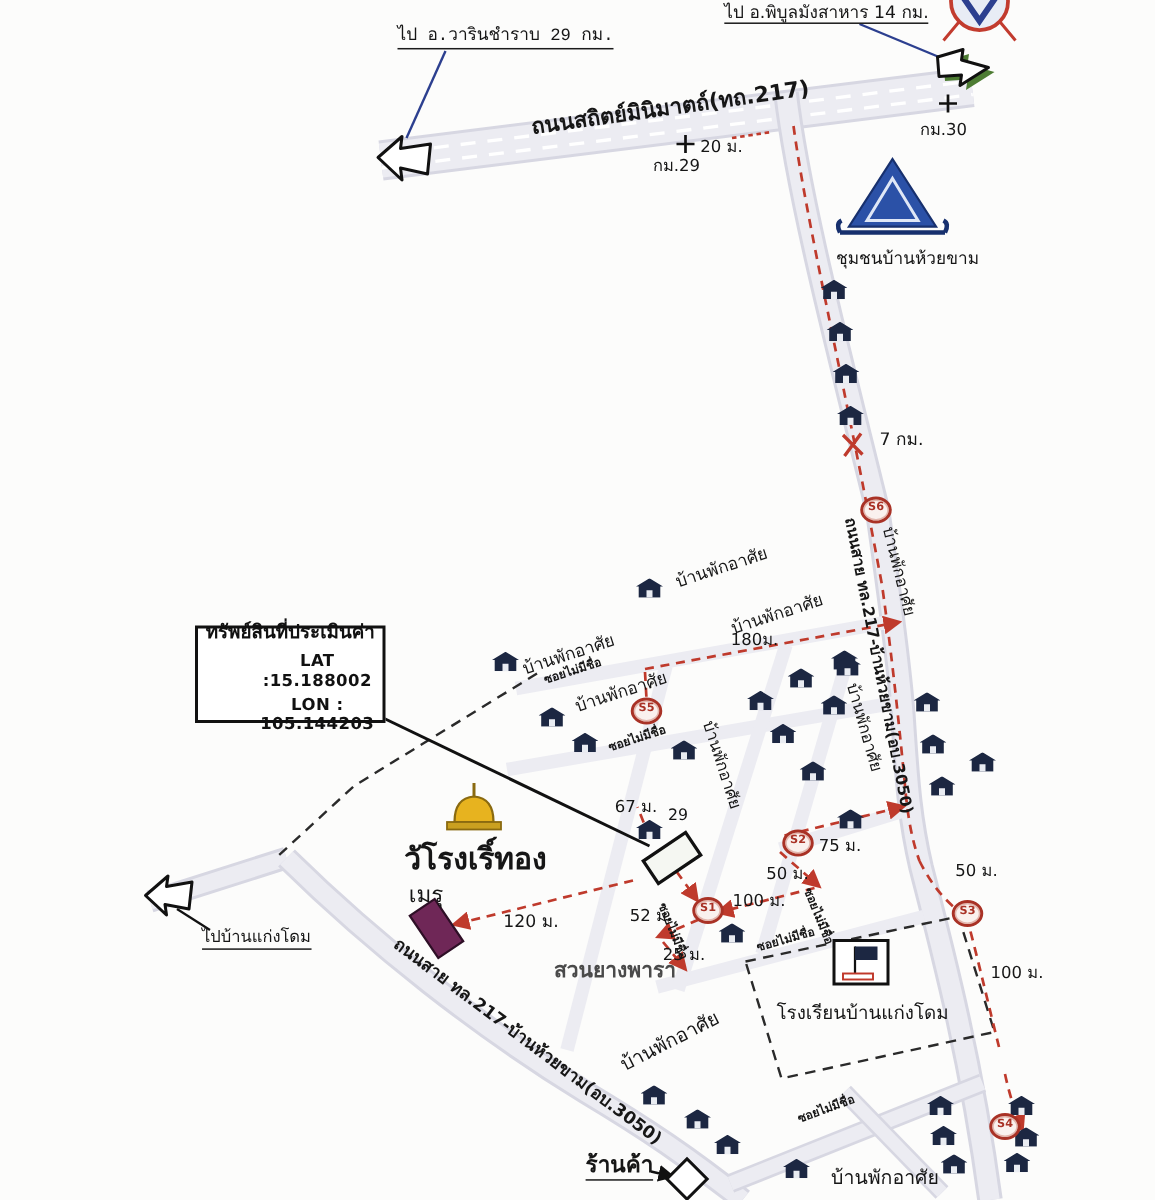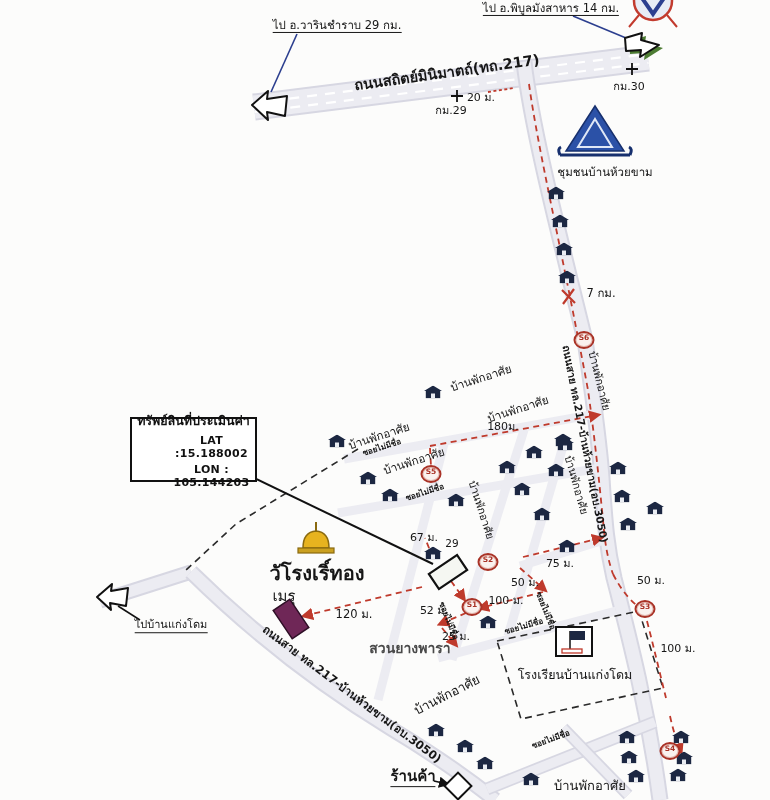--- a/index.html
+++ b/index.html
@@ -159,21 +159,21 @@
 
     <rect x="-9.5" y="-9.5" width="19" height="19" transform="translate(458,786) rotate(45)" fill="#ffffff" stroke="#111" stroke-width="2"></rect>
   </svg>
 
   <div class="prop-box">
     <div class="pb-t">ทรัพย์สินที่ประเมินค่า</div>
     <div class="pb-c">LAT :15.188002</div>
     <div class="pb-c">LON : 105.144203</div>
   </div>
 
-<span class="lbl u" style="left: 337px; top: 26px; font-size: 11.5px; transform: translate(-50%, -50%);">ไป อ.วารินชำราบ 29 กม.</span>
+<span class="lbl u" style="left: 337px; top: 26px; font-size: 11.5px; transform: translate(-50%, -50%); font-family: Liberation Mono, monospace;">ไป อ.วารินชำราบ 29 กม.</span>
     <span class="lbl u" style="left: 551px; top: 9px; font-size: 11.5px; transform: translate(-50%, -50%);">ไป อ.พิบูลมังสาหาร 14 กม.</span>
     <span class="lbl b" style="left: 447px; top: 73px; font-size: 14.5px; transform: translate(-50%, -50%) rotate(-8deg);">ถนนสถิตย์มินิมาตถ์(ทถ.217)</span>
     <span class="lbl" style="left: 481px; top: 98px; font-size: 11px; transform: translate(-50%, -50%);">20 ม.</span>
     <span class="lbl" style="left: 451px; top: 111px; font-size: 11px; transform: translate(-50%, -50%);">กม.29</span>
     <span class="lbl" style="left: 629px; top: 87px; font-size: 11px; transform: translate(-50%, -50%);">กม.30</span>
     <span class="lbl" style="left: 605px; top: 172px; font-size: 11.5px; transform: translate(-50%, -50%);">ชุมชนบ้านห้วยขาม</span>
     <span class="lbl" style="left: 601px; top: 293px; font-size: 11.5px; transform: translate(-50%, -50%);">7 กม.</span>
     <span class="lbl b" style="left: 585px; top: 444px; font-size: 10.5px; transform: translate(-50%, -50%) rotate(79deg);">ถนนสาย ทล.217-บ้านห้วยขาม(อบ.3050)</span>
     <span class="lbl" style="left: 599px; top: 381px; font-size: 11px; transform: translate(-50%, -50%) rotate(76deg);">บ้านพักอาศัย</span>
     <span class="lbl" style="left: 576px; top: 485px; font-size: 11px; transform: translate(-50%, -50%) rotate(74deg);">บ้านพักอาศัย</span>
@@ -301,18 +301,18 @@
     <div class="house" style="left: 684px; top: 758px;">
       <i></i>
     </div>
     <div class="house" style="left: 678px; top: 775px;">
       <i></i>
     </div>
     <div class="house" style="left: 531px; top: 779px;">
       <i></i>
     </div>
     <div class="station" style="left: 472px; top: 607px;">S1</div>
-    <div class="station" style="left: 488px; top: 562px;">S2</div>
+    <div class="station" style="left: 532px; top: 562px;">S2</div>
     <div class="station" style="left: 645px; top: 609px;">S3</div>
     <div class="station" style="left: 670px; top: 707px; margin-top: 44px;">S4</div>
     <div class="station" style="left: 431px; top: 474px;">S5</div>
     <div class="station" style="left: 584px; top: 340px;">S6</div>
   </div>
 
 </body></html>

